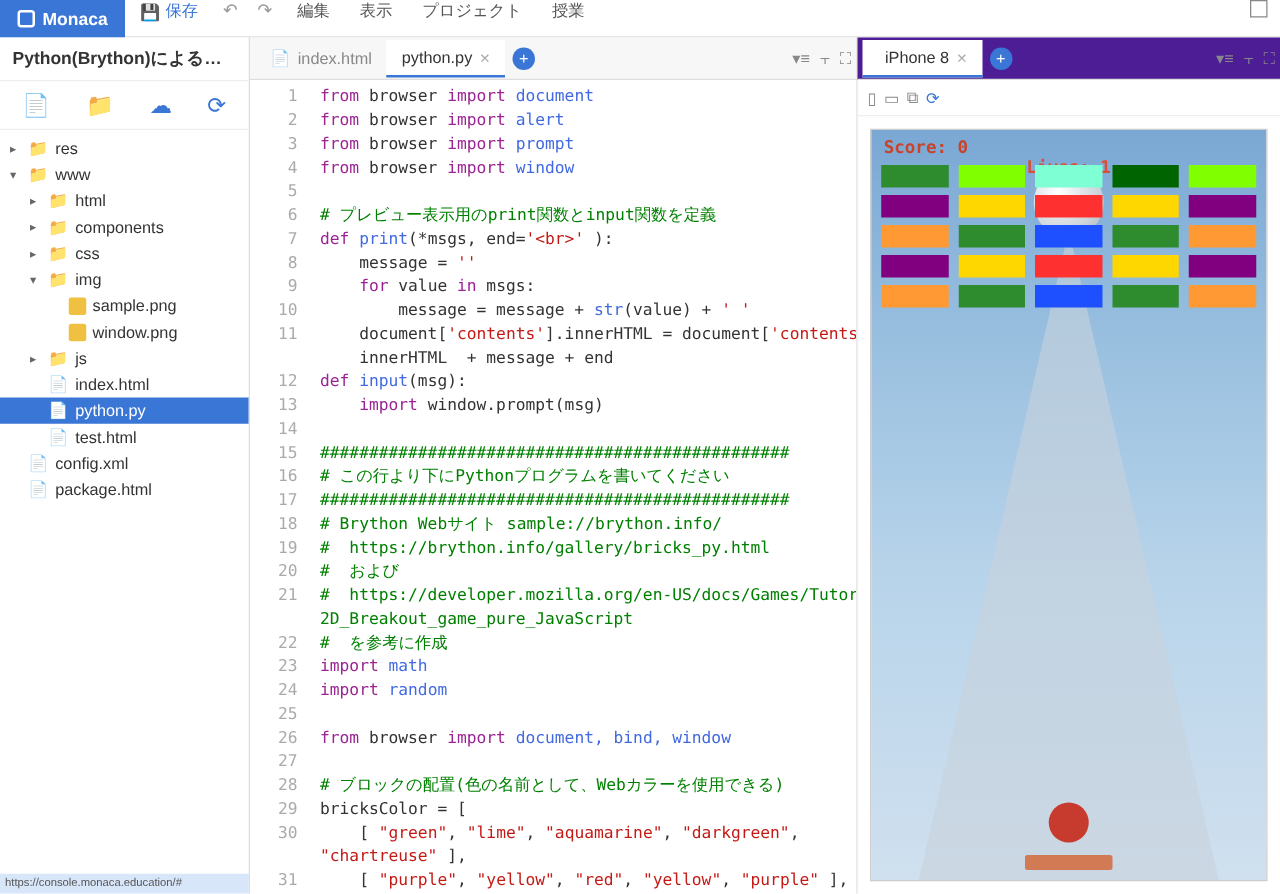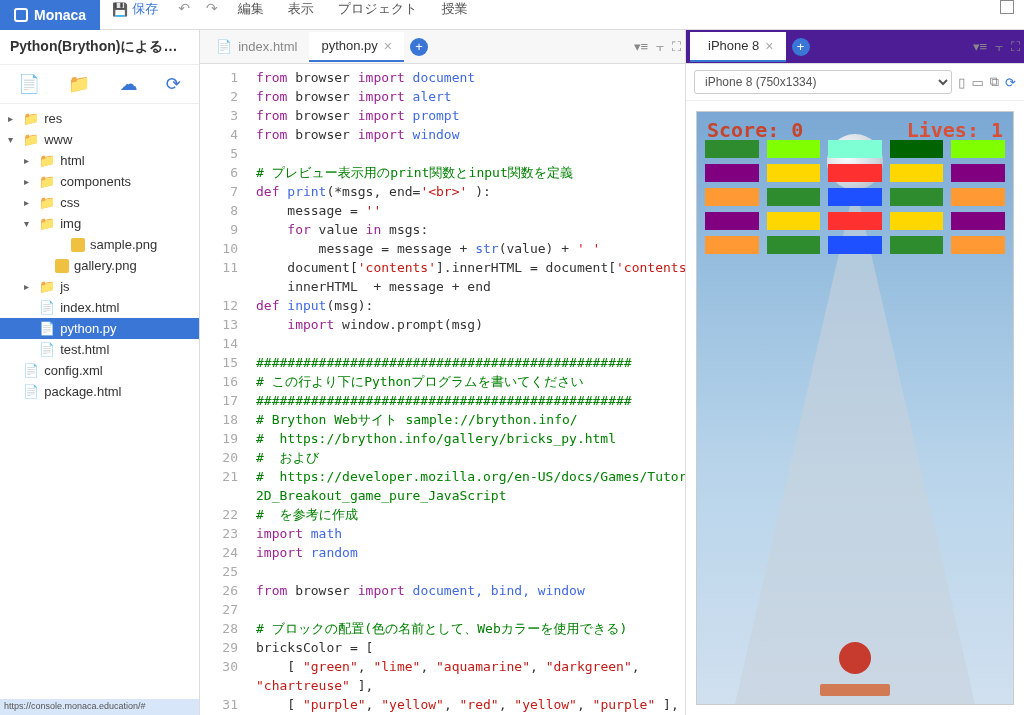--- a/index.html
+++ b/index.html
@@ -43,21 +43,21 @@
 .str { color: #c41a16; }
 .com { color: #008000; }
 
 .preview-pane { width: 338px; display: flex; flex-direction: column; }
 .preview-pane .tabs { background: #4c1d95; }
 .device-bar { padding: 6px 8px; display: flex; align-items: center; gap: 6px; border-bottom: 1px solid #eee; }
 .device-select { flex: 1; padding: 3px 6px; border: 1px solid #ccc; border-radius: 3px; font-size: 12px; color: #555; background: #fff; }
 .dev-icon { color: #888; cursor: pointer; font-size: 13px; }
 .preview-body { flex: 1; padding: 10px; display: flex; }
 .phone-screen { flex: 1; background: linear-gradient(180deg, #7aa8d4 0%, #9bc1e0 30%, #b8d4ea 60%, #d0e0ef 100%); position: relative; overflow: hidden; border: 1px solid #ccc; }
-.game-hud { position: absolute; top: 6px; left: 0; right: 0; display: flex; justify-content: space-between; padding: 0 10px; font-family: monospace; font-size: 20px; font-weight: bold; }
+.game-hud { position: absolute; top: 6px; left: 0; right: 0; display: flex; justify-content: space-between; padding: 0 10px; font-family: monospace; font-size: 14px; font-weight: bold; flex-direction: column; }
 .score { color: #c8432a; }
 .lives { color: #d94e34; text-align: center; }
 .bricks { position: absolute; top: 28px; left: 8px; right: 8px; display: grid; grid-template-columns: repeat(5, 1fr); gap: 6px 8px; }
 .brick { height: 18px; }
 .tower { position: absolute; bottom: 0; left: 50%; transform: translateX(-50%); width: 0; height: 0; border-left: 120px solid transparent; border-right: 120px solid transparent; border-bottom: 520px solid rgba(200,210,220,0.6); }
 .tower::after { content: ''; position: absolute; top: -50px; left: -28px; width: 56px; height: 56px; border-radius: 50%; background: radial-gradient(circle at 35% 35%, #fff, #cdd5dd 60%, #a8b3bf); }
 .ball { position: absolute; bottom: 30px; left: 50%; transform: translateX(-50%); width: 32px; height: 32px; border-radius: 50%; background: #c73a2e; }
 .paddle { position: absolute; bottom: 8px; left: 50%; transform: translateX(-50%); width: 70px; height: 12px; background: #d17a54; border-radius: 2px; }
 </style>
 </head>
@@ -115,29 +115,29 @@
         <div class="tree-item" style="padding-left: 24px;">
           <span class="arrow">▸</span>
           <span class="folder-icon">📁</span>
           <span>css</span>
         </div>
         <div class="tree-item" style="padding-left: 24px;">
           <span class="arrow">▾</span>
           <span class="folder-icon">📁</span>
           <span>img</span>
         </div>
-        <div class="tree-item" style="padding-left: 56px;">
+        <div class="tree-item" style="padding-left: 40px;">
           <span class="arrow"></span>
           <span style="background:#f0c040;width:14px;height:14px;display:inline-block;border-radius:2px"></span>
           <span>sample.png</span>
         </div>
         <div class="tree-item" style="padding-left: 40px;">
           <span class="arrow"></span>
           <span style="background:#f0c040;width:14px;height:14px;display:inline-block;border-radius:2px"></span>
-          <span>gallery.png</span>
+          <span>window.png</span>
         </div>
         <div class="tree-item" style="padding-left: 24px;">
           <span class="arrow">▸</span>
           <span class="folder-icon">📁</span>
           <span>js</span>
         </div>
         <div class="tree-item" style="padding-left: 24px;"><span class="arrow"></span>📄<span>index.html</span></div>
         <div class="tree-item selected" style="padding-left: 24px;"><span class="arrow"></span>📄<span>python.py</span></div>
         <div class="tree-item" style="padding-left: 24px;"><span class="arrow"></span>📄<span>test.html</span></div>
         <div class="tree-item" style="padding-left: 8px;"><span class="arrow"></span>📄<span>config.xml</span></div>
@@ -211,23 +211,20 @@
         <span class="close">×</span>
       </div>
       <div class="add-tab">+</div>
       <div class="tab-tools">
         <span>▾≡</span>
         <span>⫟</span>
         <span>⛶</span>
       </div>
     </div>
     <div class="device-bar">
-      <select class="device-select">
-        <option>iPhone 8 (750x1334)</option>
-      </select>
       <span class="dev-icon">▯</span>
       <span class="dev-icon">▭</span>
       <span class="dev-icon">⧉</span>
       <span class="dev-icon" style="color:#3a76d6">⟳</span>
     </div>
     <div class="preview-body">
       <div class="phone-screen">
         <div class="tower"></div>
         <div class="game-hud">
           <span class="score">Score: 0</span>

